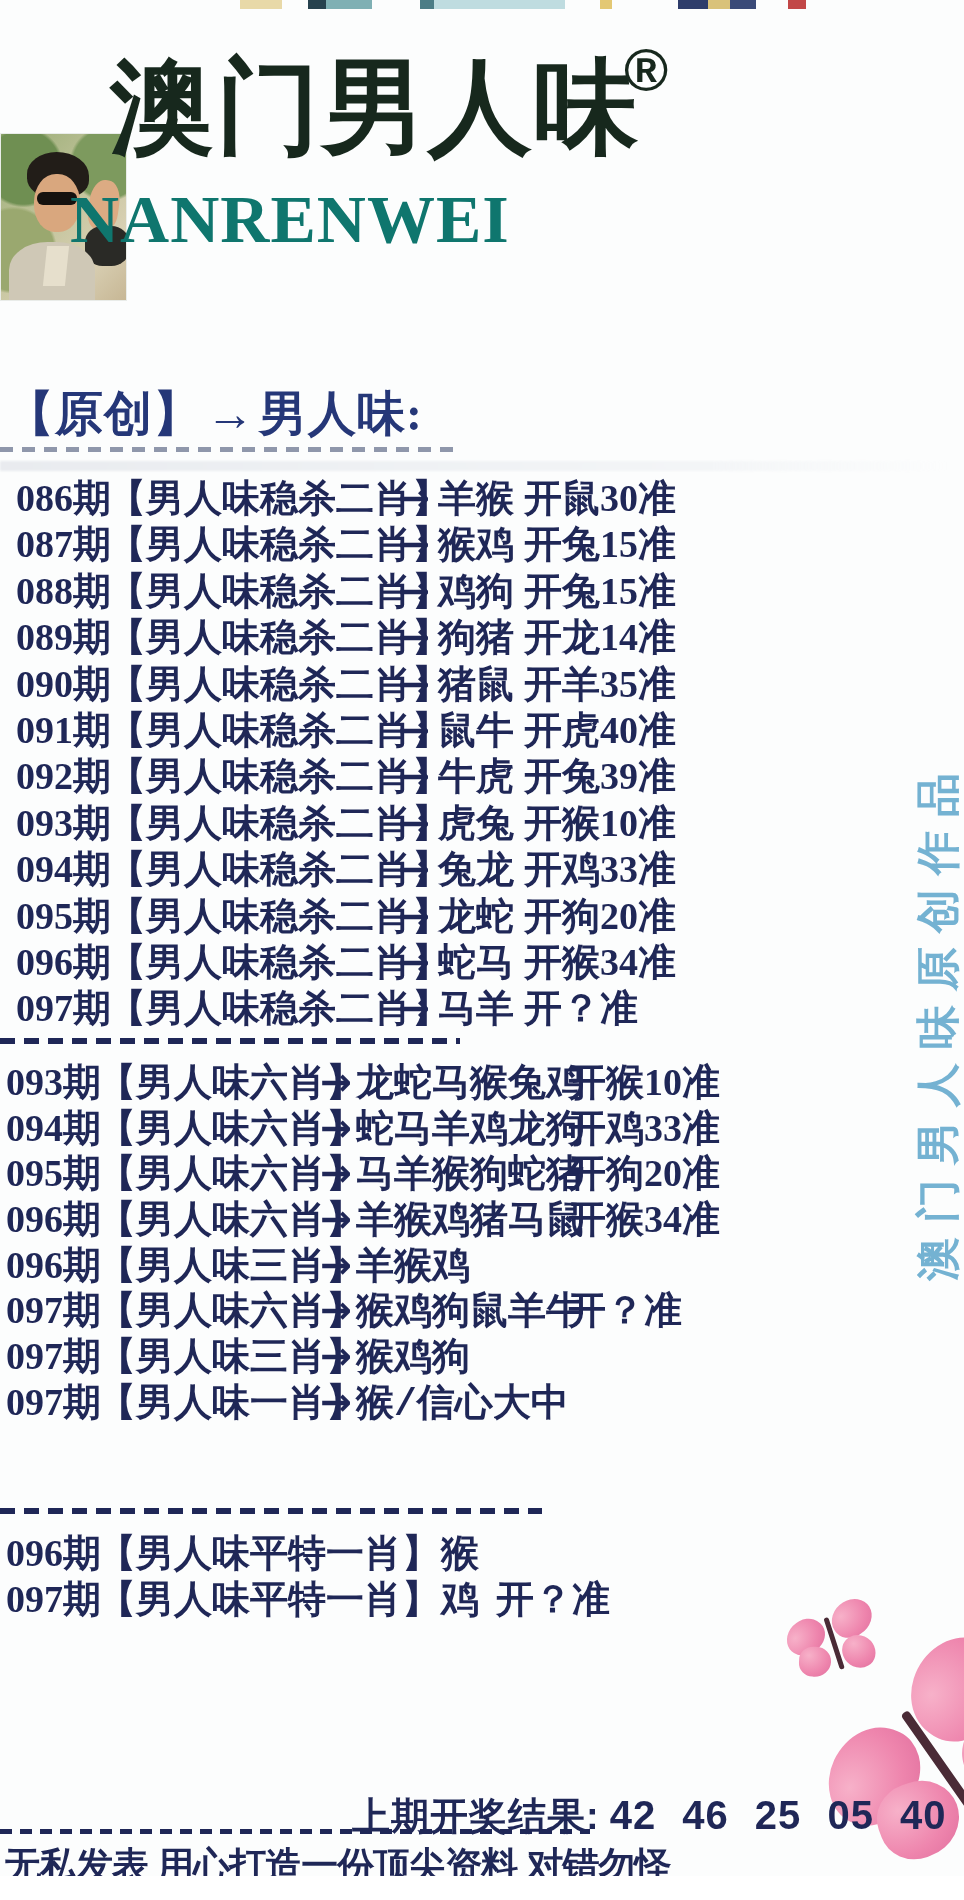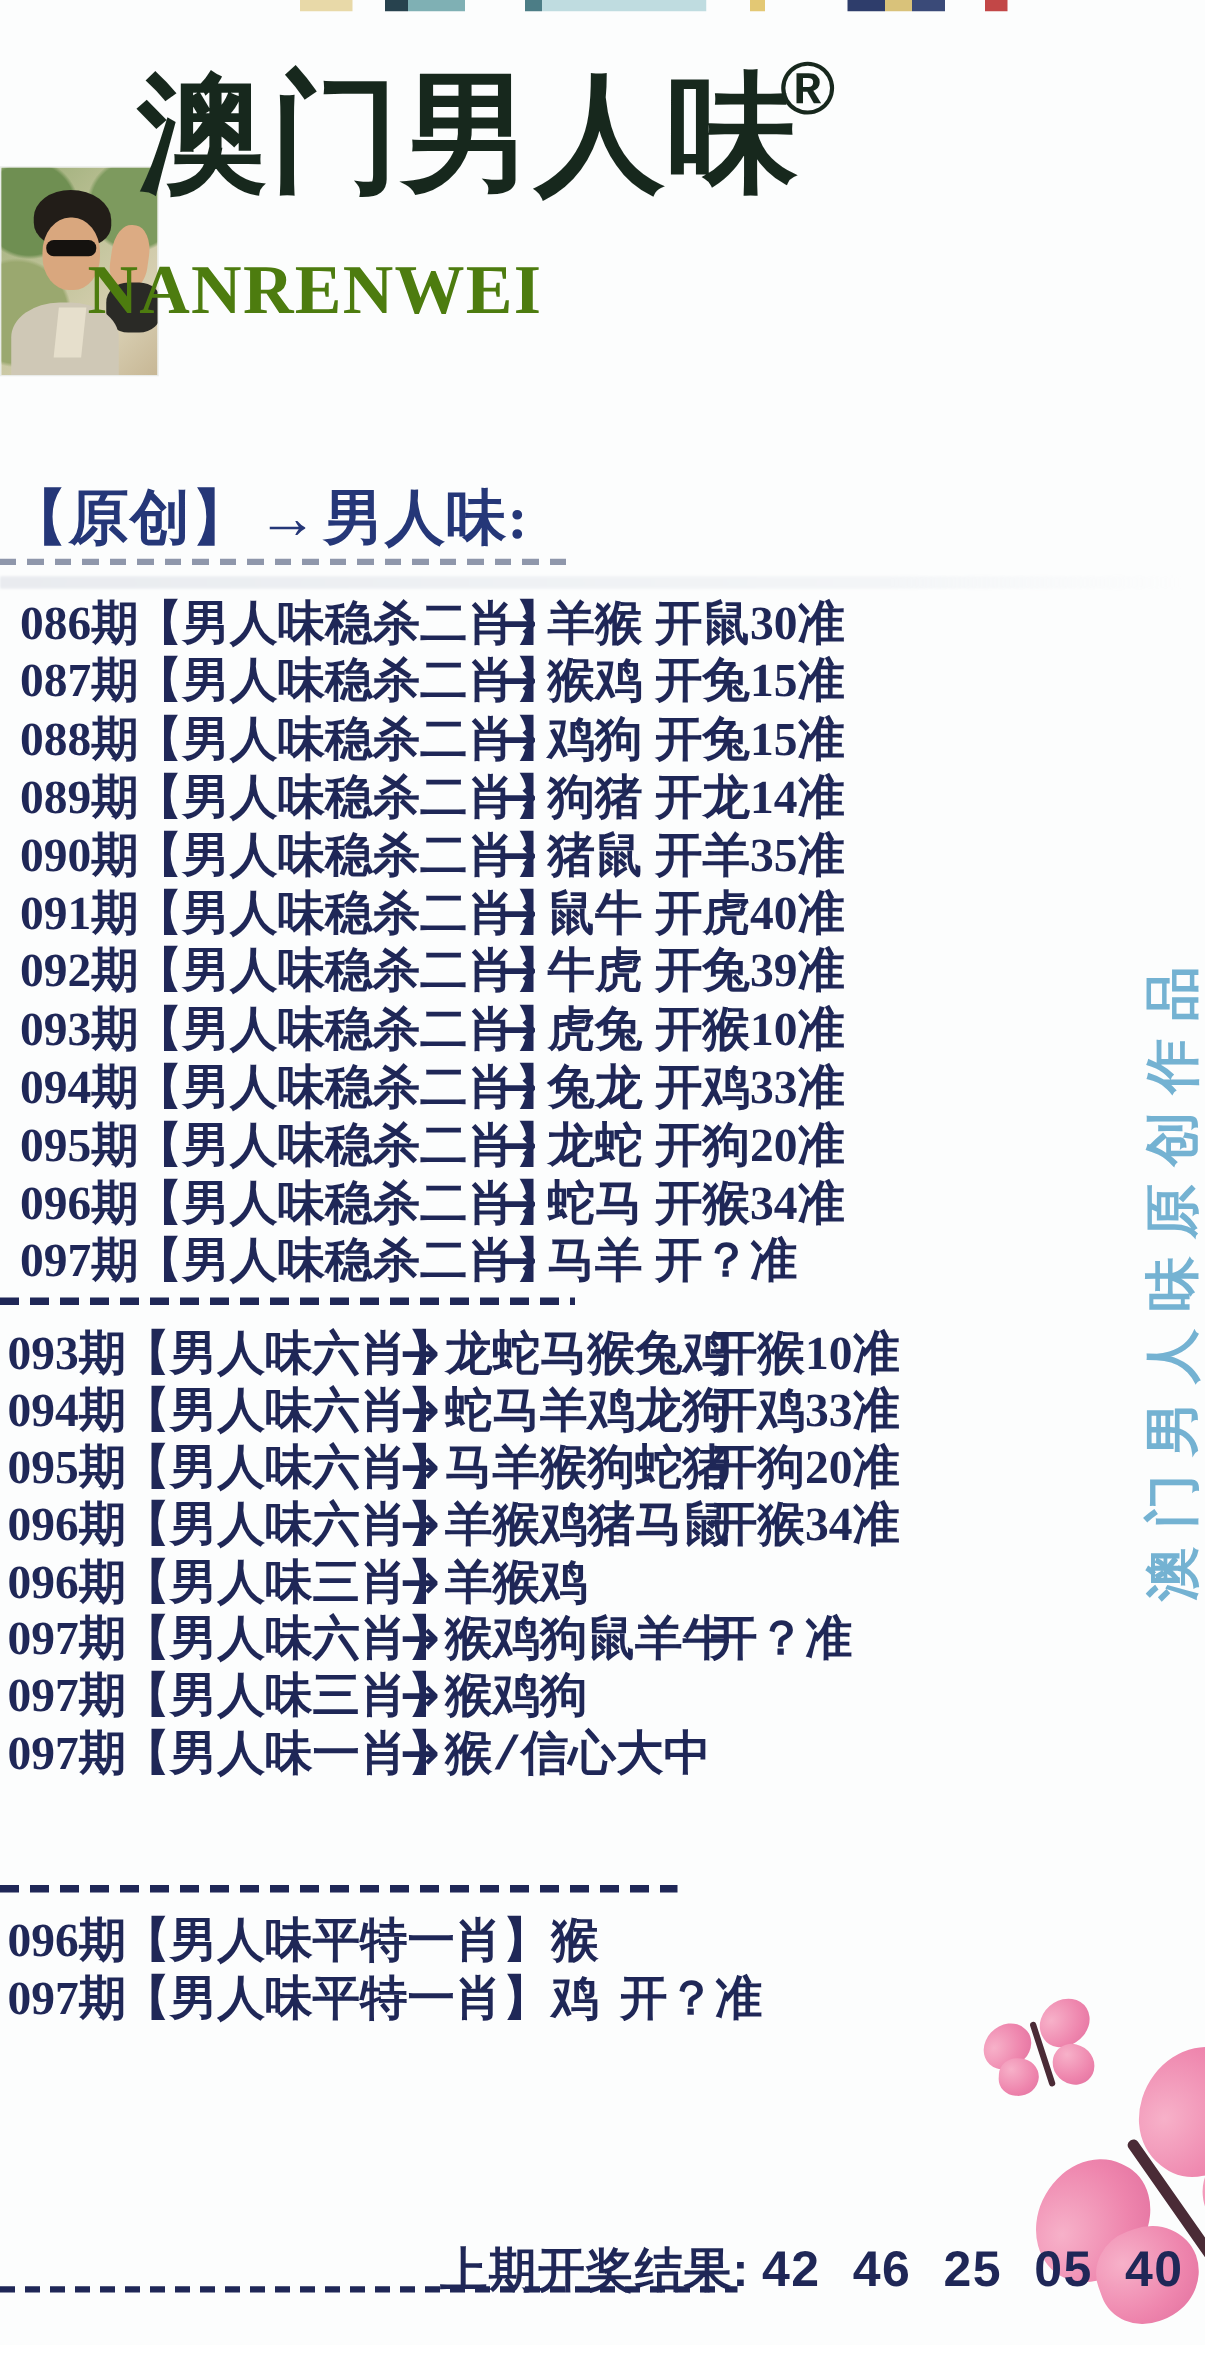--- a/index.html
+++ b/index.html
@@ -53,23 +53,23 @@
     font-family:"Liberation Sans","DejaVu Sans",sans-serif;
     font-weight:900;font-size:104px;line-height:1.25;
     letter-spacing:2px;color:var(--title-ink);white-space:nowrap;
   }
   .reg-mark{
     position:absolute;left:624px;top:36px;
     font-family:"Liberation Sans","DejaVu Sans",sans-serif;
     font-size:60px;font-weight:700;color:var(--title-ink);
   }
   .sub-title{
-    position:absolute;left:70px;top:200px;
+    position:absolute;left:70px;top:180px;
     font-family:"Liberation Serif","DejaVu Serif",serif;
-    font-weight:700;font-size:56px;color:#4d7c0f;letter-spacing:1px;
+    font-weight:700;font-size:68px;color:#0f766e;letter-spacing:1px;
     white-space:nowrap;
   }
 
   
   .intro{
     position:absolute;left:6px;top:382px;
     font-size:48px;font-weight:700;color:var(--intro-navy);
     white-space:nowrap;letter-spacing:1px;
   }
   .intro .arrow{padding:0 4px;}
@@ -397,14 +397,15 @@
     <div class="wing w3"></div>
     <div class="wing w4"></div>
     <div class="body"></div>
   </div>
 
   <div class="lastdraw">
     <span class="label">上期开奖结果:</span>
     <span class="numbers">42 46 25 05 40 22T34</span>
   </div>
   <div class="dash dash-4"></div>
+  <div class="slogan">无私发表 用心打造一份顶尖资料 对错勿怪</div>
 
 </div>
 
 </body></html>

